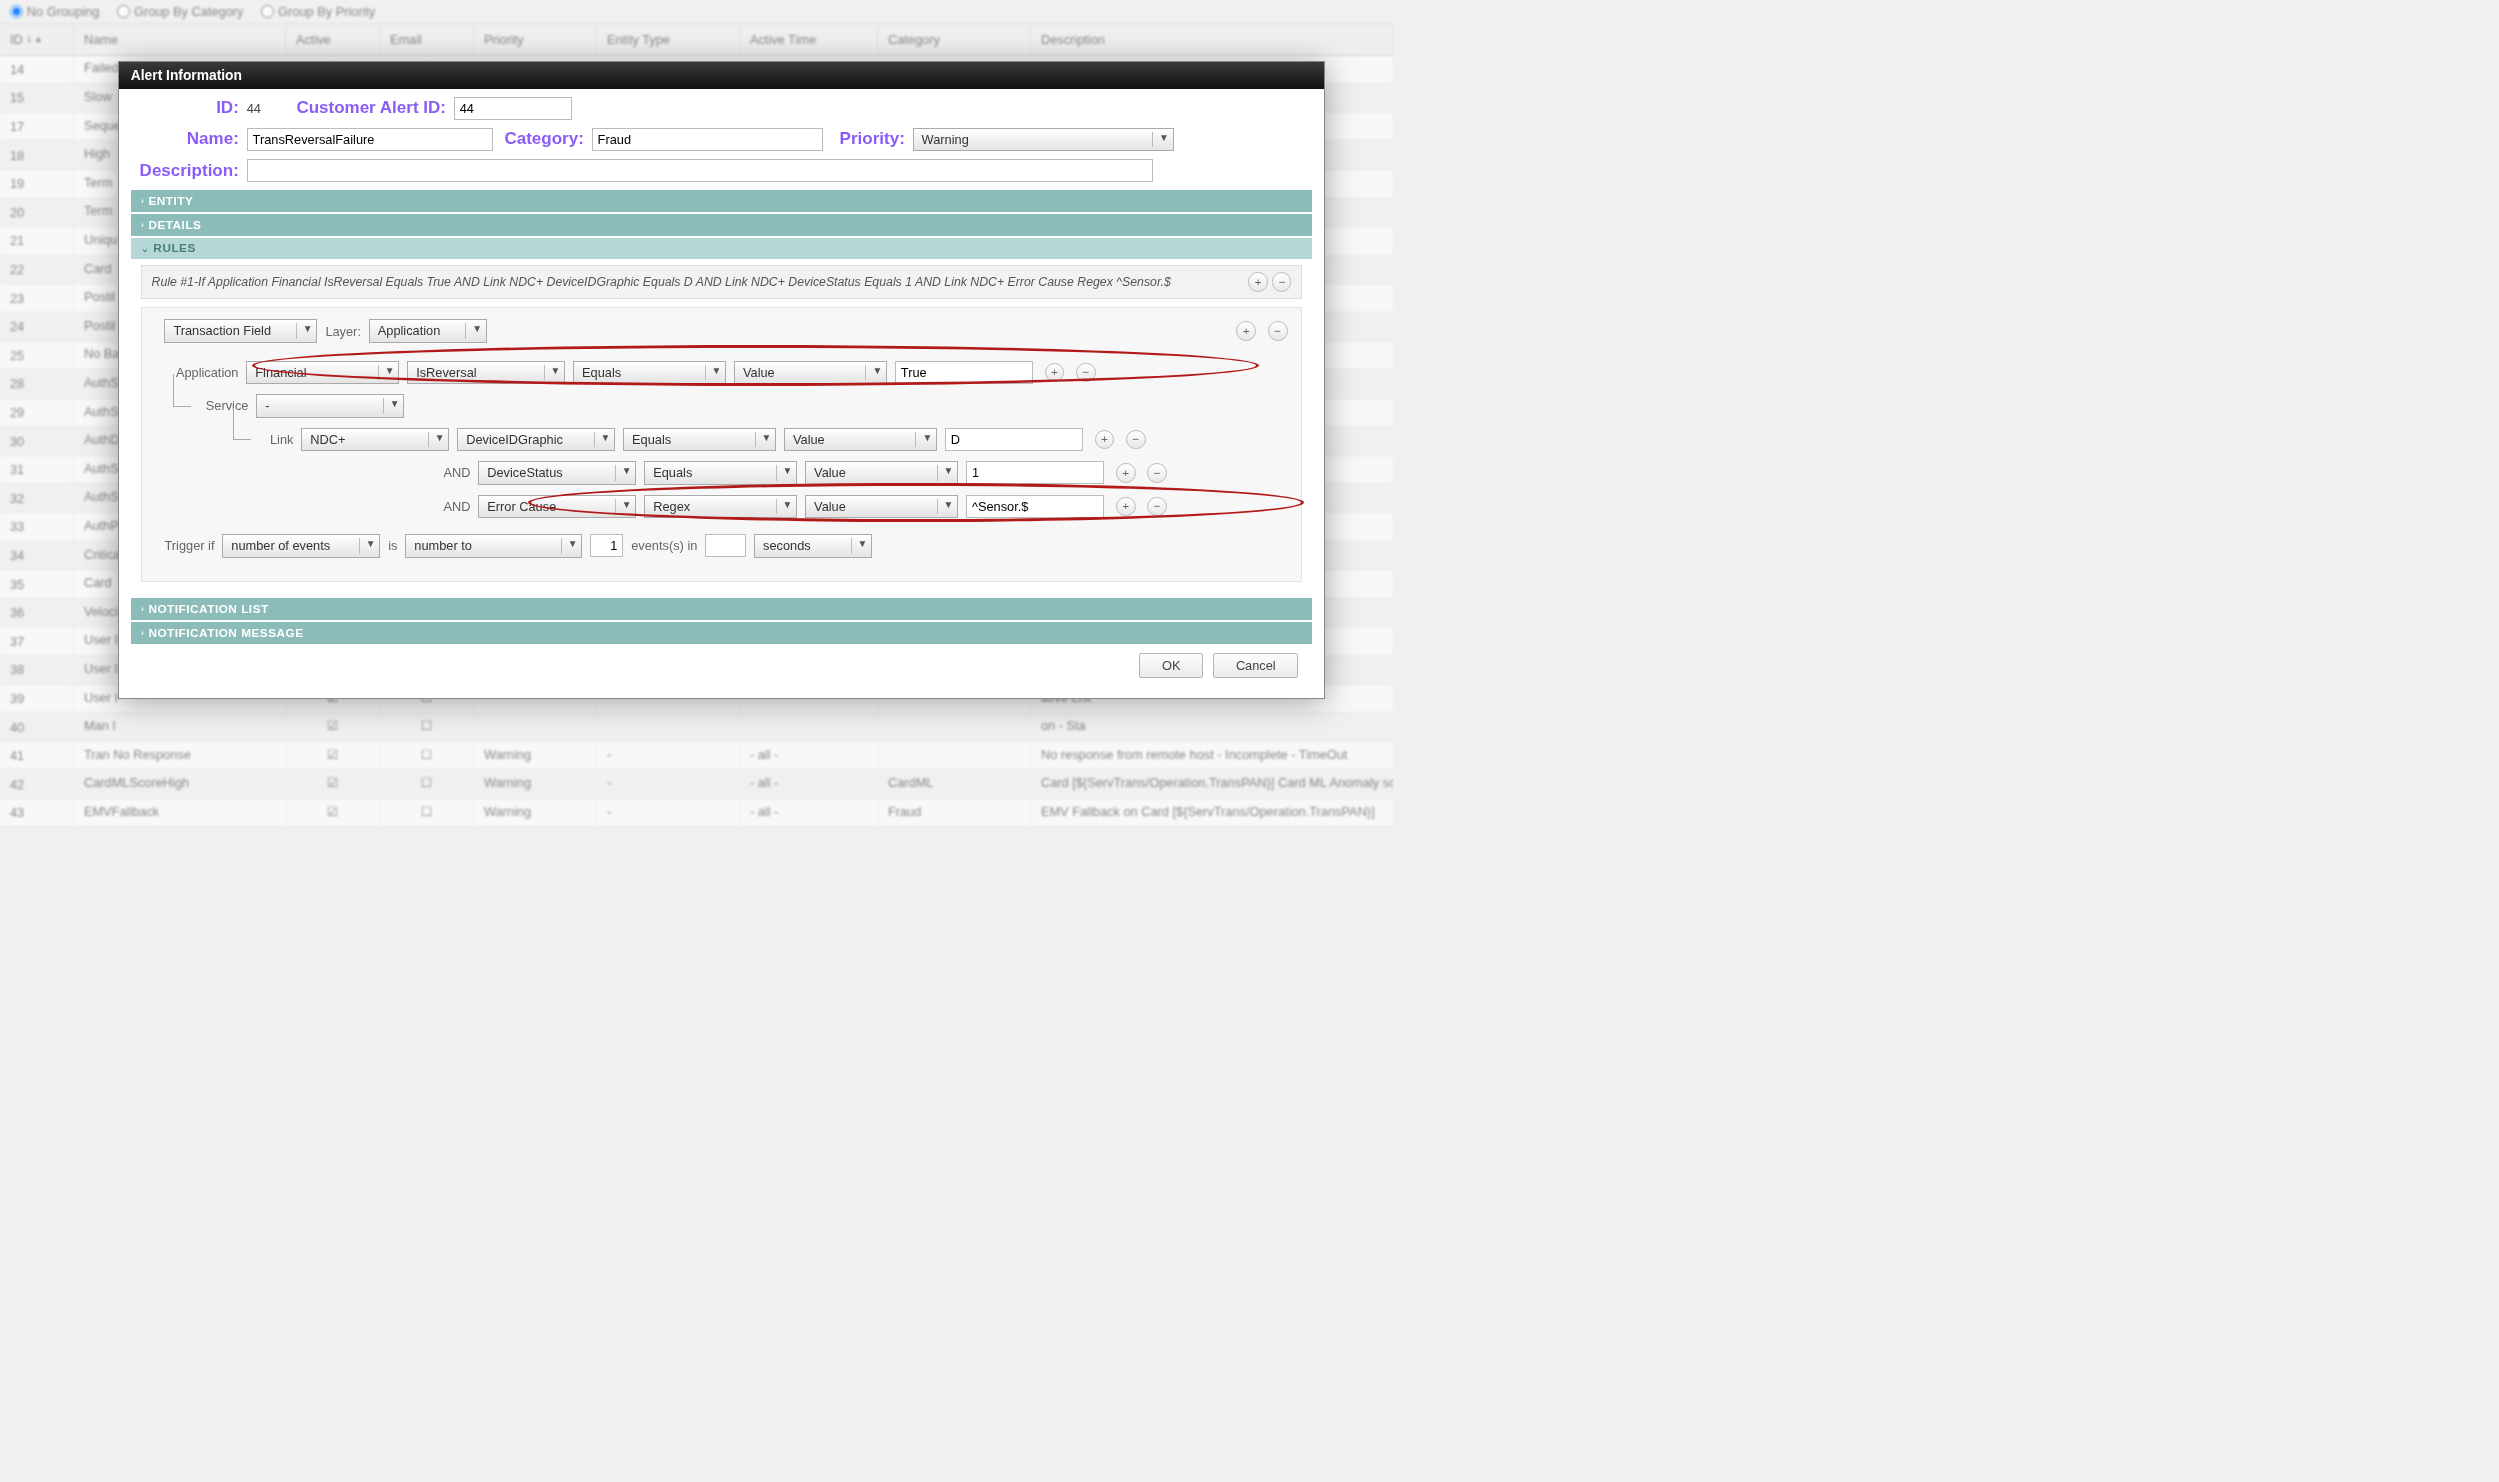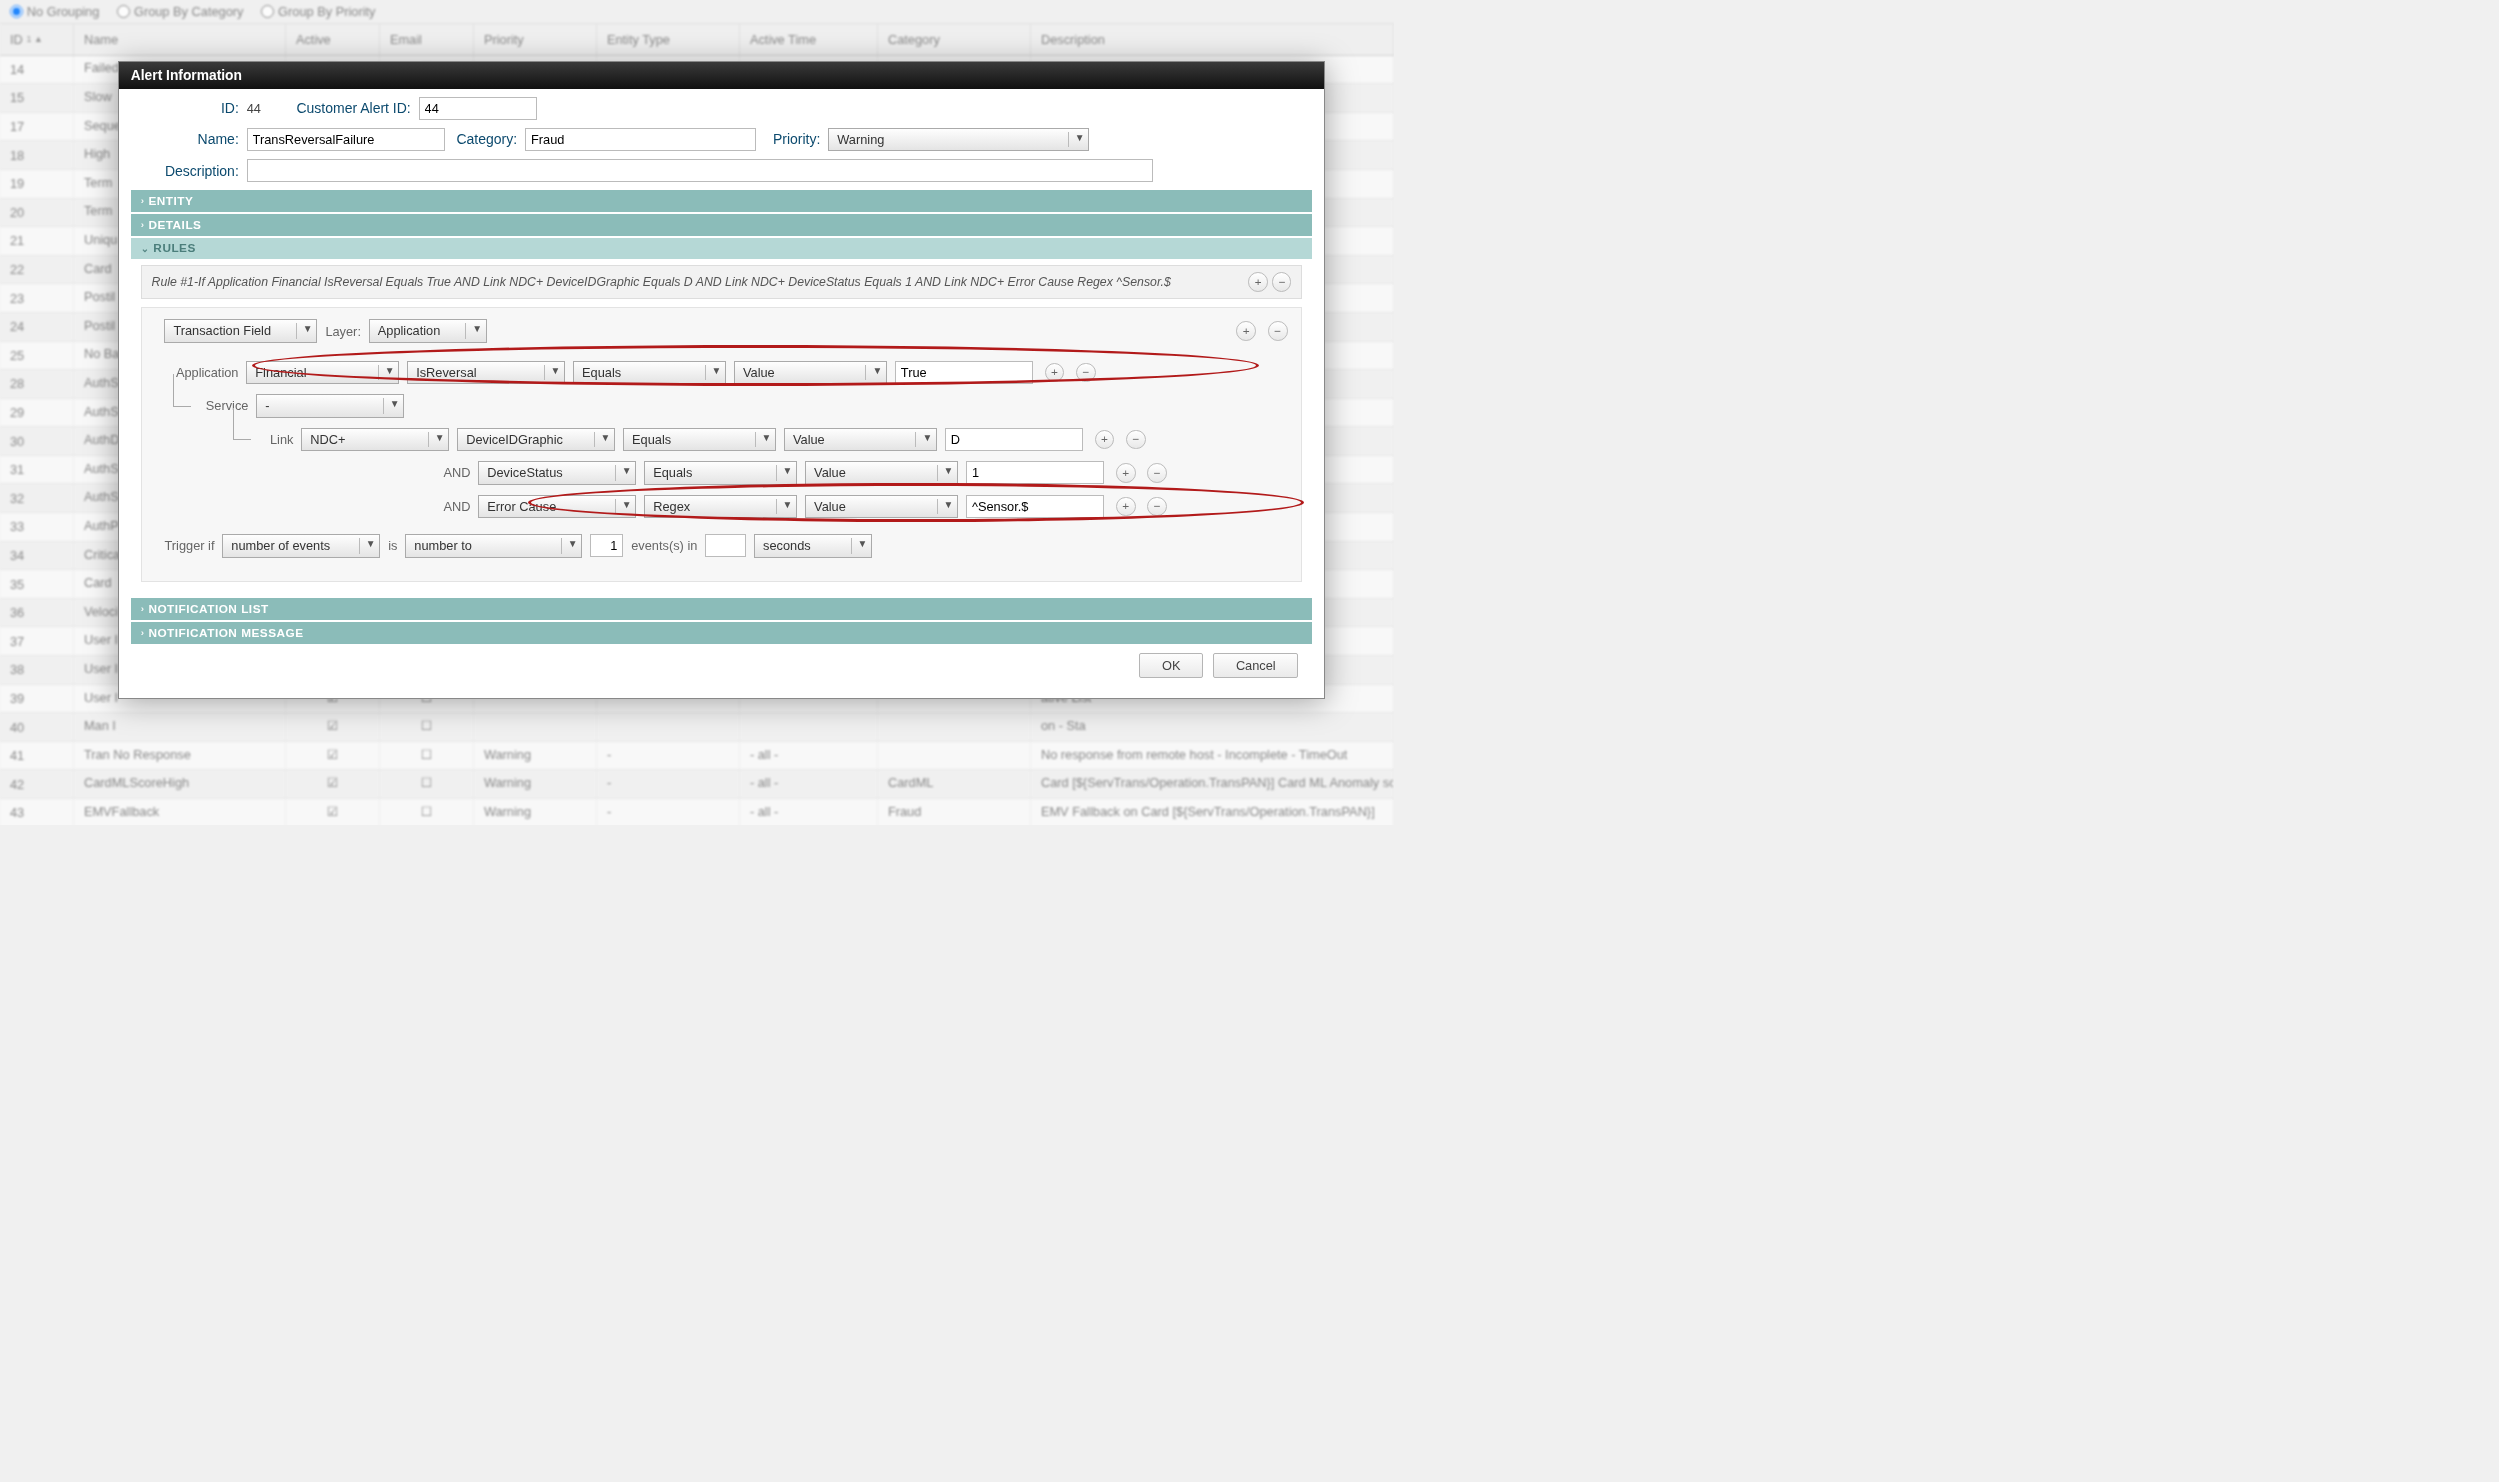--- a/index.html
+++ b/index.html
@@ -21,21 +21,21 @@
 .col-desc { flex: 1; }
 .grid-body { }
 .grid-row { display: flex; border-bottom: 1px solid #e5e5e5; color: #777; height: 28.6px; align-items: stretch; }
 .grid-row > div { padding: 4.9px 9.9px; border-right: 1px solid #eee; overflow: hidden; white-space: nowrap; }
 .grid-row:nth-child(odd){ background:#fafafa; }
 .overlay { position: absolute; top: 0; left: 0; right: 0; bottom: 0; background: rgba(255,255,255,0); }
 .dialog { position: absolute; left: 118px; top: 61px; width: 1207px; background: #fff; border: 1px solid #888; box-shadow: 0 3.9px 29.6px rgba(0,0,0,0.35); }
 .dialog-title { background: linear-gradient(#3a3a3a,#111); color: #fff; font-size: 13.8px; font-weight: 600; padding: 5.9px 11.8px; }
 .dialog-body { padding: 7.9px 11.8px 5.9px 11.8px; }
 .form-row { display: flex; align-items: center; margin-bottom: 7.9px; gap: 7.9px; }
-.lbl { text-align: right; color: #0c4a6e; font-size: 14px; }
+.lbl { text-align: right; color: #8b5cf6; font-size: 17px; font-weight: bold; }
 .lbl.w120 { width: 108px; }
 .static { color: #444; font-size: 12.8px; }
 .input-text { border: 1px solid #bbb; padding: 3px 4.9px; font-size: 12.8px; background:#fff; }
 .select { display: inline-flex; justify-content: space-between; border: 1px solid #aaa; background: linear-gradient(#fefefe,#e4e4e4); padding: 3px 3.9px 3px 7.9px; font-size: 12.8px; color: #333; min-height: 23.6px; }
 .select .caret { border-left: 1px solid #bbb; padding-left: 5.9px; margin-left: 5.9px; color:#555; font-size: 9.9px; }
 .section-head { background: #8bbcb9; color: #fff; font-weight: 600; font-size: 11.8px; letter-spacing: 0.5px; padding: 3.9px 9.9px; margin-top: 2px; display:flex; align-items:center; gap:3.9px; }
 .section-head.expanded { background: #b5d8d6; color: #4b7e7b; }
 .section-head .chev { font-size: 9.9px; opacity:.9; }
 .rules-area { padding: 5.9px 9.9px 13.8px 9.9px; background: #fff; }
 .rule-summary { background: #f2f2f2; border: 1px solid #ddd; padding: 5.9px 9.9px; font-size: 12.3px; color: #555; font-style: italic; display:flex; align-items:center; }
@@ -397,21 +397,21 @@
       <div class="form-row">
         <span class="lbl w120">ID:</span>
         <span class="static">44</span>
         <span style="width:19.7px"></span>
         <span class="lbl">Customer Alert ID:</span>
         <input class="input-text" style="width: 118px;" value="44">
       </div>
 
       <div class="form-row">
         <span class="lbl w120">Name:</span>
-        <input class="input-text" style="width: 198px;" value="TransReversalFailure">
+        <input class="input-text" style="width: 246px;" value="TransReversalFailure">
         <span class="lbl" style="margin-left:3.9px">Category:</span>
         <input class="input-text" style="width: 231px;" value="Fraud">
         <span class="lbl" style="margin-left:9px">Priority:</span>
         <div class="select" style="width:261px">
             <span>Warning</span>
             <span class="caret">▼</span>
           </div>
       </div>
 
       <div class="form-row">

